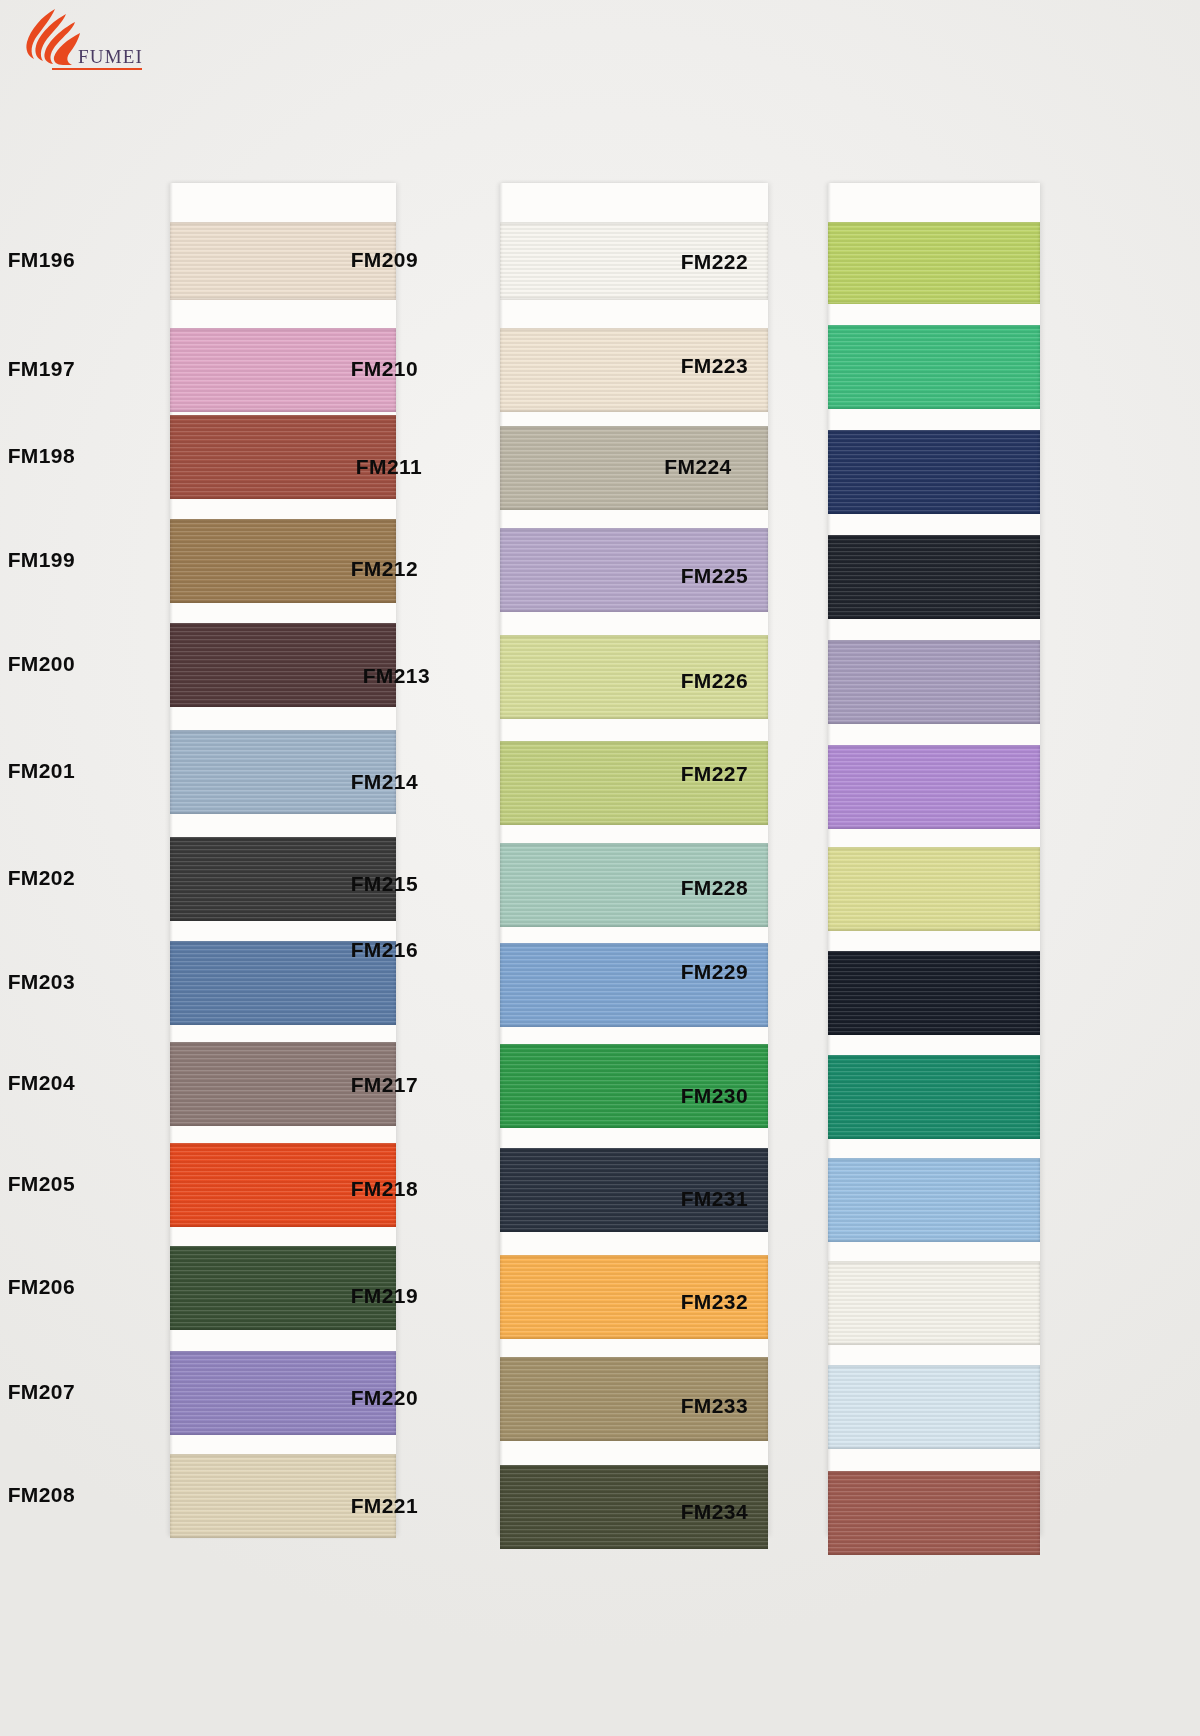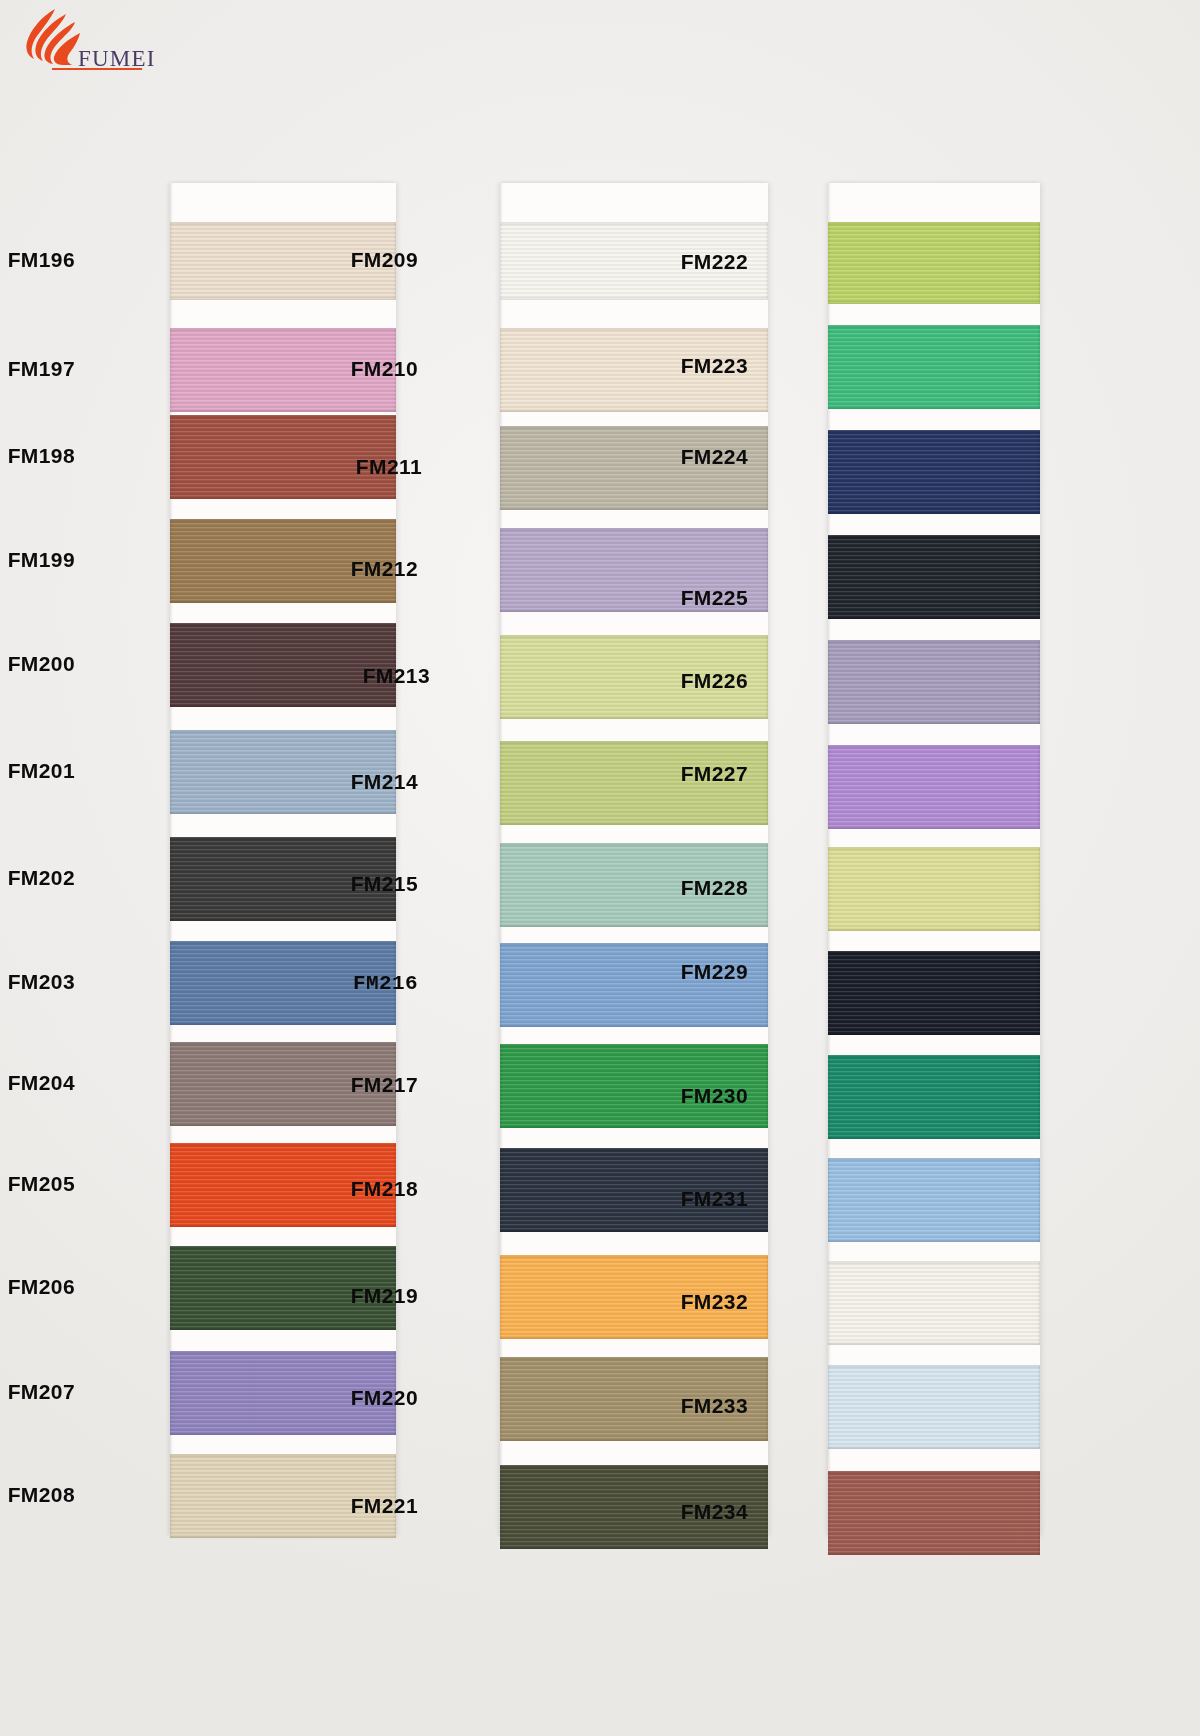--- a/index.html
+++ b/index.html
@@ -30,21 +30,21 @@
     top: 8px;
     width: 120px;
     height: 66px;
   }
   .logo-mark { position: absolute; left: 0; top: 0; }
   .logo-text {
     position: absolute;
     left: 56px;
     top: 38px;
     font-family: "Liberation Serif", serif;
-    font-size: 23px;
+    font-size: 19px;
     letter-spacing: 1.2px;
     color: #4a3b63;
     font-weight: 400;
   }
   .logo-rule {
     position: absolute;
     left: 30px;
     top: 60px;
     width: 90px;
     height: 2px;
@@ -254,21 +254,21 @@
         <div class="swatch" style="background: rgb(167, 203, 189);">
           <div class="swatch-inner" style="background-image: repeating-linear-gradient(rgba(255, 255, 255, 0.22) 0px, rgba(255, 255, 255, 0.05) 1px, rgba(0, 0, 0, 0) 2px, rgba(0, 0, 0, 0.1) 3px, rgba(0, 0, 0, 0) 4px);"></div>
         </div>
       </div>
       <div class="label" style="left: 318px; width: 100px; top: 689px;">FM215</div>
       <div class="row" style="left: 500px; top: 760px; width: 268px; height: 84px;">
         <div class="swatch" style="background: rgb(127, 165, 209);">
           <div class="swatch-inner" style="background-image: repeating-linear-gradient(rgba(255, 255, 255, 0.22) 0px, rgba(255, 255, 255, 0.05) 1px, rgba(0, 0, 0, 0) 2px, rgba(0, 0, 0, 0.1) 3px, rgba(0, 0, 0, 0) 4px);"></div>
         </div>
       </div>
-      <div class="label" style="left: 318px; width: 100px; top: 789px; font-family: Liberation Mono, monospace;">FM216</div>
+      <div class="label" style="left: 318px; width: 100px; top: 755px;">FM216</div>
       <div class="row" style="left: 500px; top: 861px; width: 268px; height: 84px;">
         <div class="swatch" style="background: rgb(47, 154, 73);">
           <div class="swatch-inner" style="background-image: repeating-linear-gradient(rgba(255, 255, 255, 0.22) 0px, rgba(255, 255, 255, 0.05) 1px, rgba(0, 0, 0, 0) 2px, rgba(0, 0, 0, 0.1) 3px, rgba(0, 0, 0, 0) 4px);"></div>
         </div>
       </div>
       <div class="label" style="left: 318px; width: 100px; top: 890px;">FM217</div>
       <div class="row" style="left: 500px; top: 965px; width: 268px; height: 84px;">
         <div class="swatch" style="background: rgb(43, 51, 64);">
           <div class="swatch-inner" style="background-image: repeating-linear-gradient(rgba(255, 255, 255, 0.22) 0px, rgba(255, 255, 255, 0.05) 1px, rgba(0, 0, 0, 0) 2px, rgba(0, 0, 0, 0.1) 3px, rgba(0, 0, 0, 0) 4px);"></div>
         </div>
@@ -305,27 +305,27 @@
         <div class="swatch" style="background: rgb(63, 189, 126);">
           <div class="swatch-inner" style="background-image: repeating-linear-gradient(rgba(255, 255, 255, 0.22) 0px, rgba(255, 255, 255, 0.05) 1px, rgba(0, 0, 0, 0) 2px, rgba(0, 0, 0, 0.1) 3px, rgba(0, 0, 0, 0) 4px);"></div>
         </div>
       </div>
       <div class="label" style="left: 648px; width: 100px; top: 171px;">FM223</div>
       <div class="row" style="left: 828px; top: 247px; width: 212px; height: 84px;">
         <div class="swatch" style="background: rgb(37, 53, 97);">
           <div class="swatch-inner" style="background-image: repeating-linear-gradient(rgba(255, 255, 255, 0.22) 0px, rgba(255, 255, 255, 0.05) 1px, rgba(0, 0, 0, 0) 2px, rgba(0, 0, 0, 0.1) 3px, rgba(0, 0, 0, 0) 4px);"></div>
         </div>
       </div>
-      <div class="label" style="left: 648px; width: 100px; top: 262px;">FM224</div>
+      <div class="label" style="left: 648px; width: 100px; top: 272px; text-align: center;">FM224</div>
       <div class="row" style="left: 828px; top: 352px; width: 212px; height: 84px;">
         <div class="swatch" style="background: rgb(32, 36, 44);">
           <div class="swatch-inner" style="background-image: repeating-linear-gradient(rgba(255, 255, 255, 0.22) 0px, rgba(255, 255, 255, 0.05) 1px, rgba(0, 0, 0, 0) 2px, rgba(0, 0, 0, 0.1) 3px, rgba(0, 0, 0, 0) 4px);"></div>
         </div>
       </div>
-      <div class="label" style="left: 648px; width: 100px; top: 381px; margin-top: 22px;">FM225</div>
+      <div class="label" style="left: 648px; width: 100px; top: 381px;">FM225</div>
       <div class="row" style="left: 828px; top: 457px; width: 212px; height: 84px;">
         <div class="swatch" style="background: rgb(167, 157, 189);">
           <div class="swatch-inner" style="background-image: repeating-linear-gradient(rgba(255, 255, 255, 0.22) 0px, rgba(255, 255, 255, 0.05) 1px, rgba(0, 0, 0, 0) 2px, rgba(0, 0, 0, 0.1) 3px, rgba(0, 0, 0, 0) 4px);"></div>
         </div>
       </div>
       <div class="label" style="left: 648px; width: 100px; top: 486px;">FM226</div>
       <div class="row" style="left: 828px; top: 562px; width: 212px; height: 84px;">
         <div class="swatch" style="background: rgb(177, 139, 212);">
           <div class="swatch-inner" style="background-image: repeating-linear-gradient(rgba(255, 255, 255, 0.22) 0px, rgba(255, 255, 255, 0.05) 1px, rgba(0, 0, 0, 0) 2px, rgba(0, 0, 0, 0.1) 3px, rgba(0, 0, 0, 0) 4px);"></div>
         </div>

